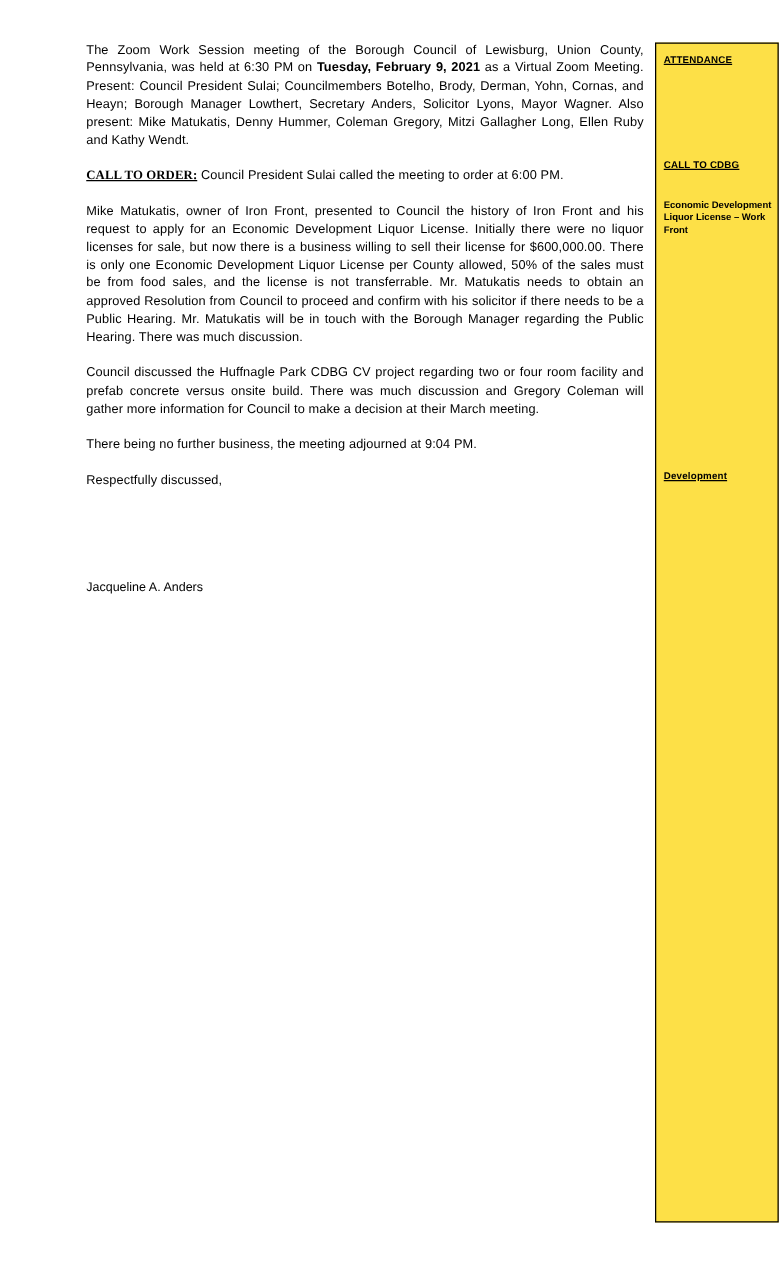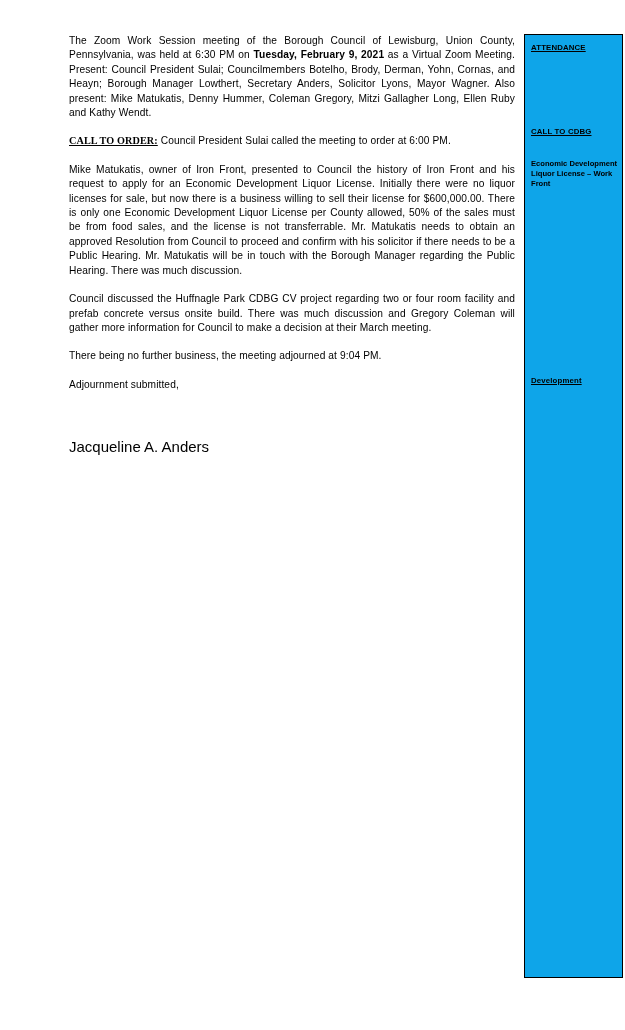--- a/index.html
+++ b/index.html
@@ -43,35 +43,35 @@
   .para .b {
     font-weight: bold;
   }
   .para .u-b {
     font-weight: bold;
     text-decoration: underline;
     font-family: Liberation Serif, serif;
   }
 
   .signature-block {
-    font-size: 15px;
+    font-size: 10px;
     line-height: 13.6px;
-    margin-top: 48px;
+    margin-top: 72px;
   }
 
   
   .notes-col {
     position: absolute;
     left: 512px;
     top: 34px;
     width: 99px;
     height: 944px;
     border: 1px solid #000000;
     box-sizing: border-box;
-    background: #0ea5e9;
+    background: #fde047;
     text-decoration: underline;
   }
   .note {
     position: absolute;
     left: 6px;
     width: 88px;
   }
   .note-head {
     font-size: 7.8px;
     font-weight: bold;
@@ -100,21 +100,21 @@
     <p class="para"><span>The Zoom Work Session meeting of the Borough Council of Lewisburg, Union County, Pennsylvania, was held at 6:30 PM on </span><span class="b">Tuesday, February 9, 2021</span><span> as a Virtual Zoom Meeting.  Present:  Council President Sulai; Councilmembers Botelho, Brody, Derman, Yohn, Cornas, and Heayn; Borough Manager Lowthert, Secretary Anders, Solicitor Lyons, Mayor Wagner.  Also present:  Mike Matukatis, Denny Hummer, Coleman Gregory, Mitzi Gallagher Long, Ellen Ruby and Kathy Wendt.</span></p>
 
     <p class="para"><span class="u-b">CALL TO ORDER:</span><span> Council President Sulai called the meeting to order at 6:00 PM.</span></p>
 
     <p class="para">Mike Matukatis, owner of Iron Front, presented to Council the history of Iron Front and his request to apply for an Economic Development Liquor License.  Initially there were no liquor licenses for sale, but now there is a business willing to sell their license for $600,000.00.  There is only one Economic Development Liquor License per County allowed, 50% of the sales must be from food sales, and the license is not transferrable. Mr. Matukatis needs to obtain an approved Resolution from Council to proceed and confirm with his solicitor if there needs to be a Public Hearing.  Mr. Matukatis will be in touch with the Borough Manager regarding the Public Hearing.  There was much discussion.</p>
 
     <p class="para">Council discussed the Huffnagle Park CDBG CV project regarding two or four room facility and prefab concrete versus onsite build.  There was much discussion and Gregory Coleman will gather more information for Council to make a decision at their March meeting.</p>
 
     <p class="para">There being no further business, the meeting adjourned at 9:04 PM.</p>
 
-    <p class="para">Adjournment submitted,</p>
+    <p class="para">Respectfully discussed,</p>
 
     <div class="signature-block">
       <div>Jacqueline A. Anders</div>
     </div>
 
   </div>
 
   <div class="notes-col">
     <div class="note note-attendance">
       <div class="note-head">ATTENDANCE</div>

